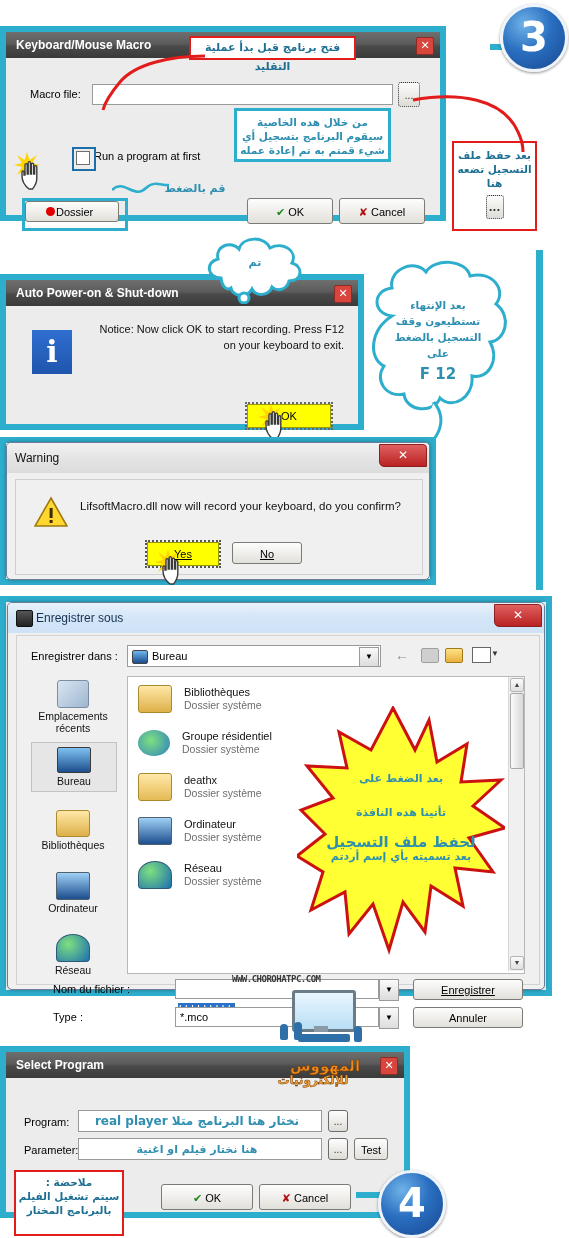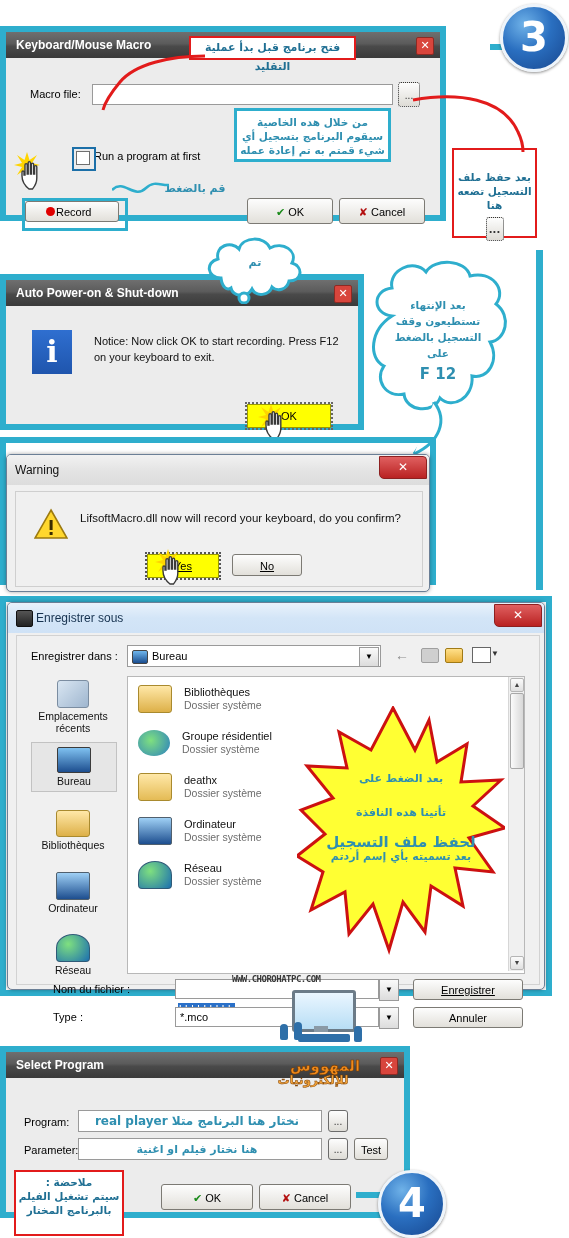--- a/index.html
+++ b/index.html
@@ -94,21 +94,21 @@
     <div class="lbl abs" style="left:24px;top:30px;">Macro file:</div>
     <div class="tbox abs" style="left:86px;top:26px;width:301px;height:21px;"></div>
     <div class="dotbtn abs" style="left:392px;top:24px;width:22px;height:25px;line-height:25px;border:1px dotted #333;">...</div>
 
     <div class="abs" style="left:70px;top:93px;width:12px;height:12px;background:#fff;border:1px solid #6f6f6f;"></div>
     <div class="lbl abs" style="left:88px;top:92px;">Run a program at first</div>
     <div class="abs" style="left:66px;top:89px;width:20px;height:20px;border:2px solid #1b6fa8;"></div>
 
     <div class="abs" style="left:16px;top:140px;width:100px;height:27px;border:3px solid #2eaecd;"></div>
     <div class="btn abs" style="left:19px;top:143px;width:94px;height:21px;line-height:21px;text-align:left;padding-left:30px;">
-      <span>Record</span>
+      <span>Dossier</span>
     </div>
     <div class="abs" style="left:40px;top:149px;width:9px;height:9px;border-radius:50%;background:#e00000;"></div>
 
     <div class="btn abs" style="left:241px;top:140px;width:86px;height:26px;line-height:26px;">
       <span style="color:#1a8a1a;font-weight:bold;">✔</span>
       <span>OK</span>
     </div>
     <div class="btn abs" style="left:333px;top:140px;width:86px;height:26px;line-height:26px;">
       <span style="color:#b31010;font-weight:bold;">✘</span>
       <span>Cancel</span>
@@ -135,41 +135,41 @@
   <path d="M0 12 C 12 0, 22 22, 34 10 C 42 2, 50 8, 57 7" stroke="#2eaecd" stroke-width="2.5" fill="none"></path>
 </svg>
 
 <svg class="spark" style="left:14px;top:152px;" viewBox="0 0 26 26">
   <path d="M13 0 L15.5 8 L23 3 L18 11 L26 13 L18 15 L23 23 L15.5 18 L13 26 L10.5 18 L3 23 L8 15 L0 13 L8 11 L3 3 L10.5 8 Z" fill="#ffd400"></path>
 </svg>
 <svg class="hand" style="left:20px;top:160px;" viewBox="0 0 26 30">
   <path d="M9 29 C 4 25, 2 20, 2 16 L2 12 C2 10.5 4 10.5 4 12 L4 15 L5 15 L5 5 C5 3.2 7.2 3.2 7.2 5 L7.2 14 L8.2 14 L8.2 3 C8.2 1.2 10.4 1.2 10.4 3 L10.4 14 L11.4 14 L11.4 4.5 C11.4 2.7 13.6 2.7 13.6 4.5 L13.6 14 L14.6 14 L14.6 7 C14.6 5.2 16.8 5.2 16.8 7 L16.8 18 C16.8 24 14 27 12.5 29 Z" fill="#ffffff" stroke="#3a3a3a" stroke-width="1.4"></path>
 </svg>
 
-<div class="abs ar ar-red-box" style="left:452px;top:148px;width:85px;height:90px;font-size:10.5px;padding-top:20px;box-sizing:border-box;">
+<div class="abs ar ar-red-box" style="left:452px;top:141px;width:85px;height:90px;font-size:10.5px;padding-top:5px;box-sizing:border-box;">
   <div>بعد حفظ ملف</div>
   <div>التسجيل تضعه</div>
   <div>هنا</div>
   <div class="dotbtn" style="margin:4px auto 0;width:18px;height:24px;line-height:24px;border:1px dotted #333;">...</div>
 </div>
 <svg class="abs" style="left:408px;top:86px;width:130px;height:70px;" viewBox="0 0 130 70">
   <path d="M5 14 C 50 6, 95 12, 110 46 C 114 54, 115 60, 115 66" stroke="#e21b1b" stroke-width="3" fill="none"></path>
 </svg>
 
 <div class="teal-frame" style="left:0px;top:274px;width:364px;height:156px;"></div>
 <div class="dlg" style="left:6px;top:280px;width:352px;height:144px;border:none;">
   <div class="dlg-title">
     <span>Auto Power-on &amp; Shut-down</span>
     <div class="x-btn">✕</div>
   </div>
   <div class="dlg-body">
     <div class="abs" style="left:26px;top:24px;width:40px;height:44px;background:linear-gradient(180deg,#2f6fd0,#1f55ad);
                 color:#fff;font-weight:bold;font-size:30px;text-align:center;line-height:44px;
                 font-family:'DejaVu Serif',serif;">i</div>
-    <div class="abs" style="left:88px;top:28px;width:250px;font-size:11px;line-height:1.45;color:#111;">Notice: Now click OK to start recording. Press F12 on your keyboard to exit.</div>
+    <div class="abs" style="left:88px;top:16px;width:250px;font-size:11px;line-height:1.45;color:#111;text-align:right;">Notice: Now click OK to start recording. Press F12 on your keyboard to exit.</div>
     <div class="abs" style="left:241px;top:98px;width:82px;height:22px;background:#ffff00;border:1px solid #9a9a00;
                 outline:2px dotted #666;font-size:11px;text-align:center;line-height:22px;">OK</div>
   </div>
 </div>
 <svg class="spark" style="left:258px;top:404px;" viewBox="0 0 26 26">
   <path d="M13 0 L15.5 8 L23 3 L18 11 L26 13 L18 15 L23 23 L15.5 18 L13 26 L10.5 18 L3 23 L8 15 L0 13 L8 11 L3 3 L10.5 8 Z" fill="#ffd400"></path>
 </svg>
 <svg class="hand" style="left:264px;top:410px;" viewBox="0 0 26 30">
   <path d="M9 29 C 4 25, 2 20, 2 16 L2 12 C2 10.5 4 10.5 4 12 L4 15 L5 15 L5 5 C5 3.2 7.2 3.2 7.2 5 L7.2 14 L8.2 14 L8.2 3 C8.2 1.2 10.4 1.2 10.4 3 L10.4 14 L11.4 14 L11.4 4.5 C11.4 2.7 13.6 2.7 13.6 4.5 L13.6 14 L14.6 14 L14.6 7 C14.6 5.2 16.8 5.2 16.8 7 L16.8 18 C16.8 24 14 27 12.5 29 Z" fill="#ffffff" stroke="#3a3a3a" stroke-width="1.4"></path>
 </svg>
@@ -194,21 +194,21 @@
   <div class="cl-txt ar" style="top:42px;font-size:10.5px;">بعد الإنتهاء</div>
   <div class="cl-txt ar" style="top:58px;font-size:10.5px;">تستطيعون وقف</div>
   <div class="cl-txt ar" style="top:74px;font-size:10.5px;">التسجيل بالضغط</div>
   <div class="cl-txt ar" style="top:90px;font-size:10.5px;">على</div>
   <div class="cl-txt ar" style="top:108px;font-size:15px;">F 12</div>
 </div>
 
 <div class="abs" style="left:536px;top:250px;width:7px;height:340px;background:#2eaecd;"></div>
 
 <div class="teal-frame" style="left:0px;top:437px;width:436px;height:148px;"></div>
-<div class="v7" style="left:6px;top:454px;width:424px;height:138px;">
+<div class="v7" style="left:6px;top:442px;width:424px;height:138px;">
   <div class="v7-title" style="background:linear-gradient(180deg,#f2f2f2 0%,#e3e3e3 55%,#dcdcdc 100%);color:#111;font-size:12px;">
     <span>Warning</span>
     <div class="v7-x">
       <span style="font-family:'DejaVu Sans',sans-serif;">✕</span>
     </div>
   </div>
   <div class="abs" style="left:8px;top:36px;width:406px;height:94px;background:#f0f0f0;border:1px solid #cfcfcf;">
     <svg class="abs" style="left:18px;top:16px;width:34px;height:32px;" viewBox="0 0 34 32">
       <path d="M17 2 L33 30 L1 30 Z" fill="#ffd72e" stroke="#9c7a10" stroke-width="1.6"></path>
       <rect x="15.6" y="12" width="3" height="10" fill="#3a2c00"></rect>

